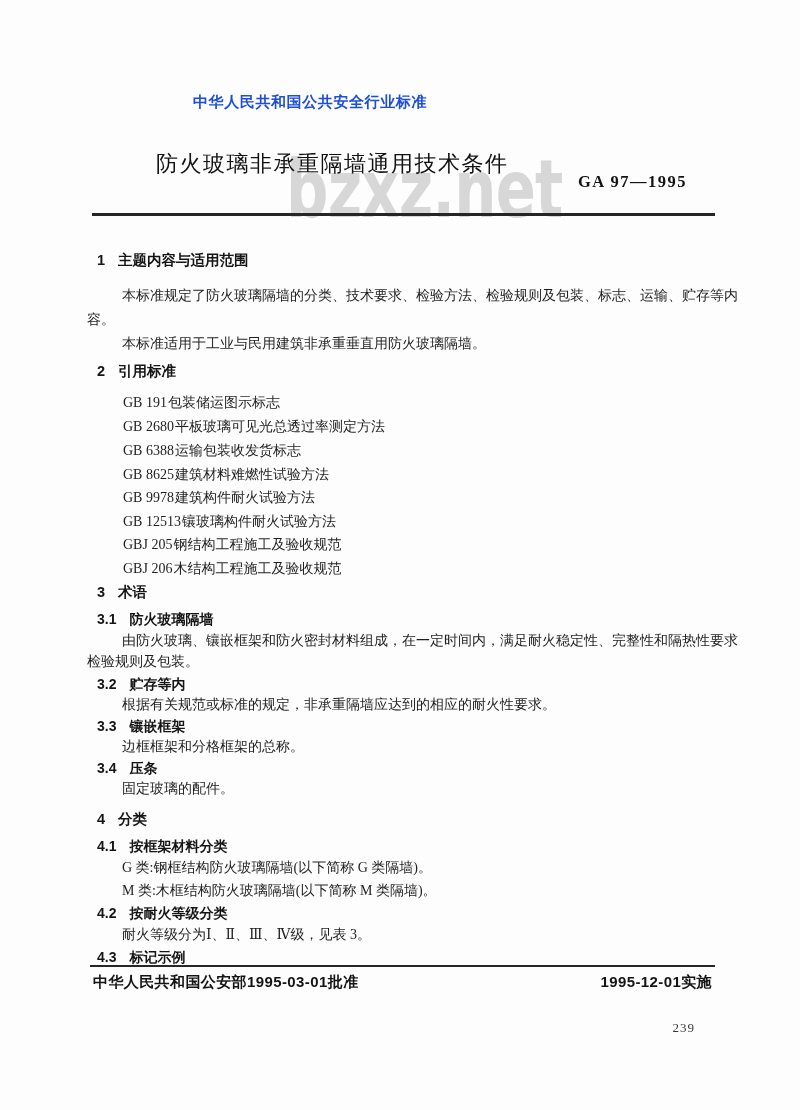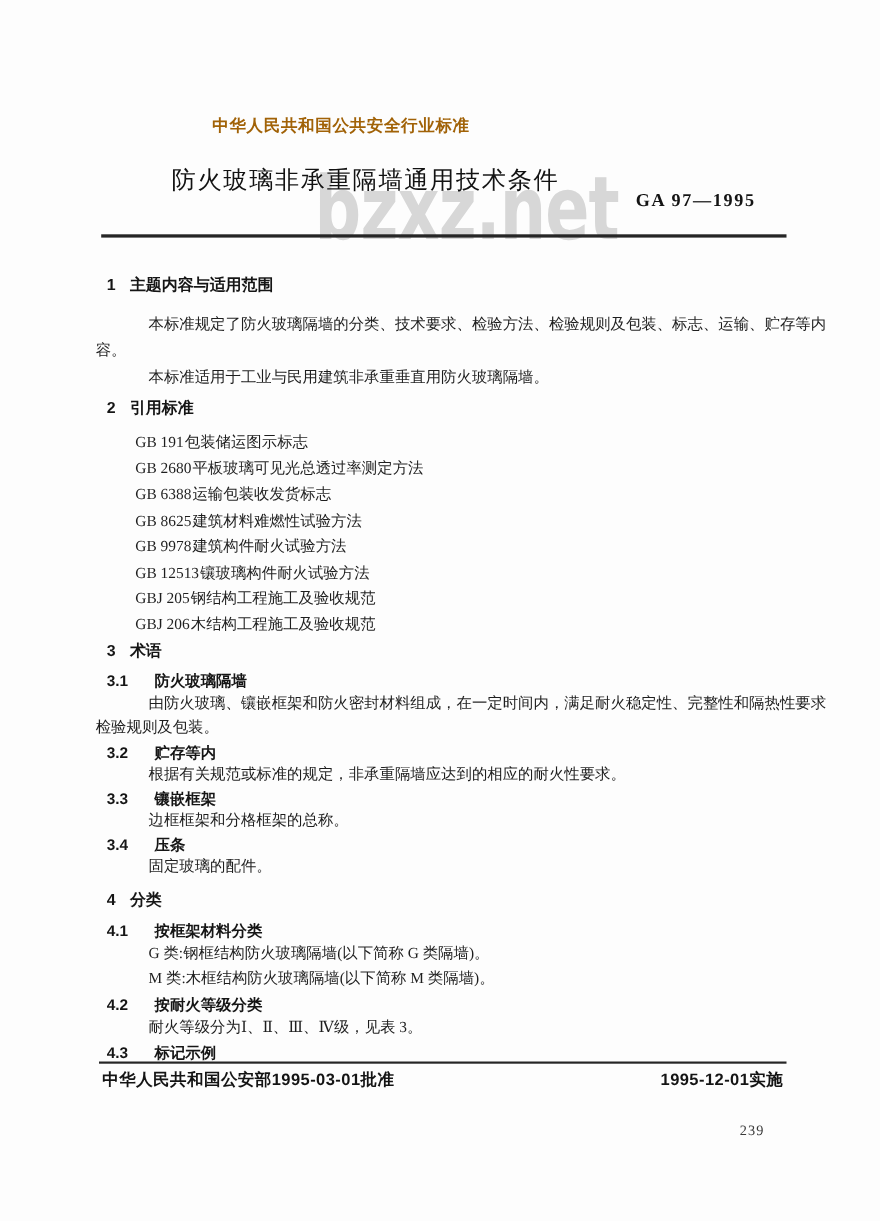--- a/index.html
+++ b/index.html
@@ -19,29 +19,29 @@
     top:150px;left:286px;
     font-family:"DejaVu Sans","Liberation Sans",sans-serif;
     font-weight:bold;
     font-size:80px;line-height:1;
     color:#d7d7d7;
     letter-spacing:-1px;
     transform:scaleX(0.74);
     transform-origin:left top;
     z-index:0;
   }
-  .doc-header{top:106px;left:193px;font-weight:bold;font-size:15px;letter-spacing:0.6px;color:#a16207;z-index:2;}
+  .doc-header{top:93px;left:193px;font-weight:bold;font-size:15px;letter-spacing:0.6px;color:#1d4ed8;z-index:2;}
   .std-no{top:132px;right:113px;font-weight:bold;font-size:16.5px;letter-spacing:1.5px;color:#141414;z-index:2;margin-top:40px;}
   .doc-title{top:151px;left:156px;font-weight:normal;font-size:22px;letter-spacing:1.5px;color:#121212;z-index:2;}
   .rule-top{top:213px;left:92px;width:623px;height:3px;background:#262626;z-index:2;}
 
   .heading{left:97px;display:flex;column-gap:13px;font-weight:bold;font-size:14.5px;color:#151515;}
-  .heading.sub{column-gap:24px;font-size:14px;}
+  .heading.sub{column-gap:13px;font-size:14px;}
   .body{font-size:14px;color:#1e1e1e;}
-  .indent{left:122px;margin-left:13px;}
+  .indent{left:122px;}
   .flush{left:87px;}
   .ref{left:123px;display:flex;column-gap:1px;font-size:14px;color:#1e1e1e;}
 
   .rule-bottom{top:965px;left:90px;width:625px;height:2px;background:#262626;}
   .footer-text{top:973px;font-weight:bold;font-size:15px;letter-spacing:0.4px;color:#141414;}
   .footer-left{left:93px;}
   .footer-right{right:88px;}
   .page-number{top:1020px;right:105px;font-size:13px;letter-spacing:1px;color:#3a3a3a;}
 </style>
 </head>

